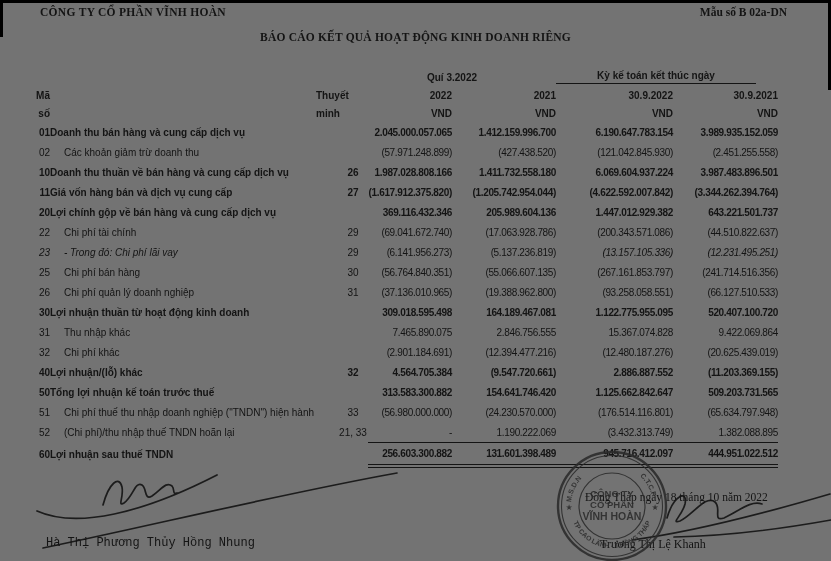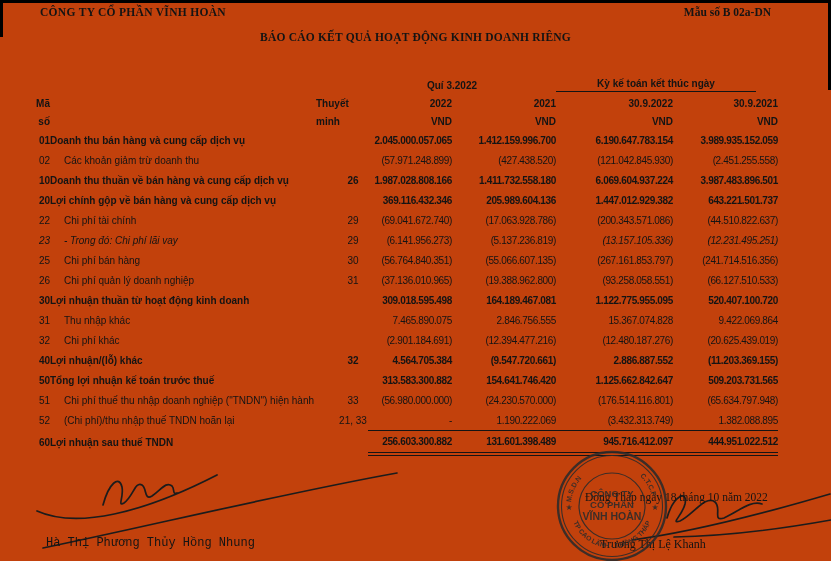--- a/index.html
+++ b/index.html
@@ -1,30 +1,30 @@
 <!DOCTYPE html>
 <html><head>
 <meta charset="utf-8">
 <style>
   html,body{margin:0;padding:0;background:#e8e8e8;}
-  .page{position:relative;width:831px;height:561px;background:#c2410c;overflow:hidden;
+  .page{position:relative;width:831px;height:561px;background:#737373;overflow:hidden;
         font-family:"Liberation Sans",sans-serif;color:#141414;}
   
   .edge-top{position:absolute;top:0;left:0;width:831px;height:3px;background:#000;}
   .edge-left{position:absolute;top:0;left:0;width:3px;height:37px;background:#000;}
   .edge-right{position:absolute;top:0;right:0;width:3px;height:90px;background:#000;}
 
   .company{position:absolute;top:6px;left:40px;font-family:"Liberation Serif",serif;
            font-weight:bold;font-size:11.5px;letter-spacing:.3px;}
-  .form-no{position:absolute;top:6px;right:60px;font-family:"Liberation Serif",serif;
+  .form-no{position:absolute;top:6px;right:44px;font-family:"Liberation Serif",serif;
            font-weight:bold;font-size:11.5px;}
   .title{position:absolute;top:31px;left:0;width:100%;text-align:center;
          font-family:"Liberation Serif",serif;font-weight:bold;font-size:11.5px;letter-spacing:.2px;}
 
-  table.fin{position:absolute;top:76px;left:0;width:778px;border-collapse:collapse;table-layout:fixed;padding-left:44px;}
+  table.fin{position:absolute;top:68px;left:0;width:778px;border-collapse:collapse;table-layout:fixed;padding-left:44px;}
   table.fin th,table.fin td{padding:0;font-size:10px;white-space:nowrap;vertical-align:middle;}
   thead th{font-weight:bold;height:18px;vertical-align:bottom;}
   th.gq{text-align:center;}
   th.gq span{position:relative;left:-10px;}
   th.gy span.u{display:block;margin:0 22px 0 0;text-align:center;border-bottom:1.4px solid #141414;padding-bottom:2px;}
   th.h-ma{text-align:right;padding-right:4px;}
   th.h-note span{position:relative;left:-22px;display:block;text-align:left;}
   th.h-col{text-align:right;padding-right:10px;}
   tbody td{height:20px;}
   td.ma{text-align:right;padding-right:4px;}
@@ -117,20 +117,29 @@
         <td class="val">(2.451.255.558)</td>
       </tr>
       <tr class="b">
         <td class="ma">10</td>
         <td class="label">Doanh thu thuần về bán hàng và cung cấp dịch vụ</td>
         <td class="note">26</td>
         <td class="val">1.987.028.808.166</td>
         <td class="val">1.411.732.558.180</td>
         <td class="val">6.069.604.937.224</td>
         <td class="val">3.987.483.896.501</td>
+      </tr>
+      <tr class="b">
+        <td class="ma">11</td>
+        <td class="label">Giá vốn hàng bán và dịch vụ cung cấp</td>
+        <td class="note">27</td>
+        <td class="val">(1.617.912.375.820)</td>
+        <td class="val">(1.205.742.954.044)</td>
+        <td class="val">(4.622.592.007.842)</td>
+        <td class="val">(3.344.262.394.764)</td>
       </tr>
       <tr class="b">
         <td class="ma">20</td>
         <td class="label">Lợi chính gộp về bán hàng và cung cấp dịch vụ</td>
         <td class="note"></td>
         <td class="val">369.116.432.346</td>
         <td class="val">205.989.604.136</td>
         <td class="val">1.447.012.929.382</td>
         <td class="val">643.221.501.737</td>
       </tr>

